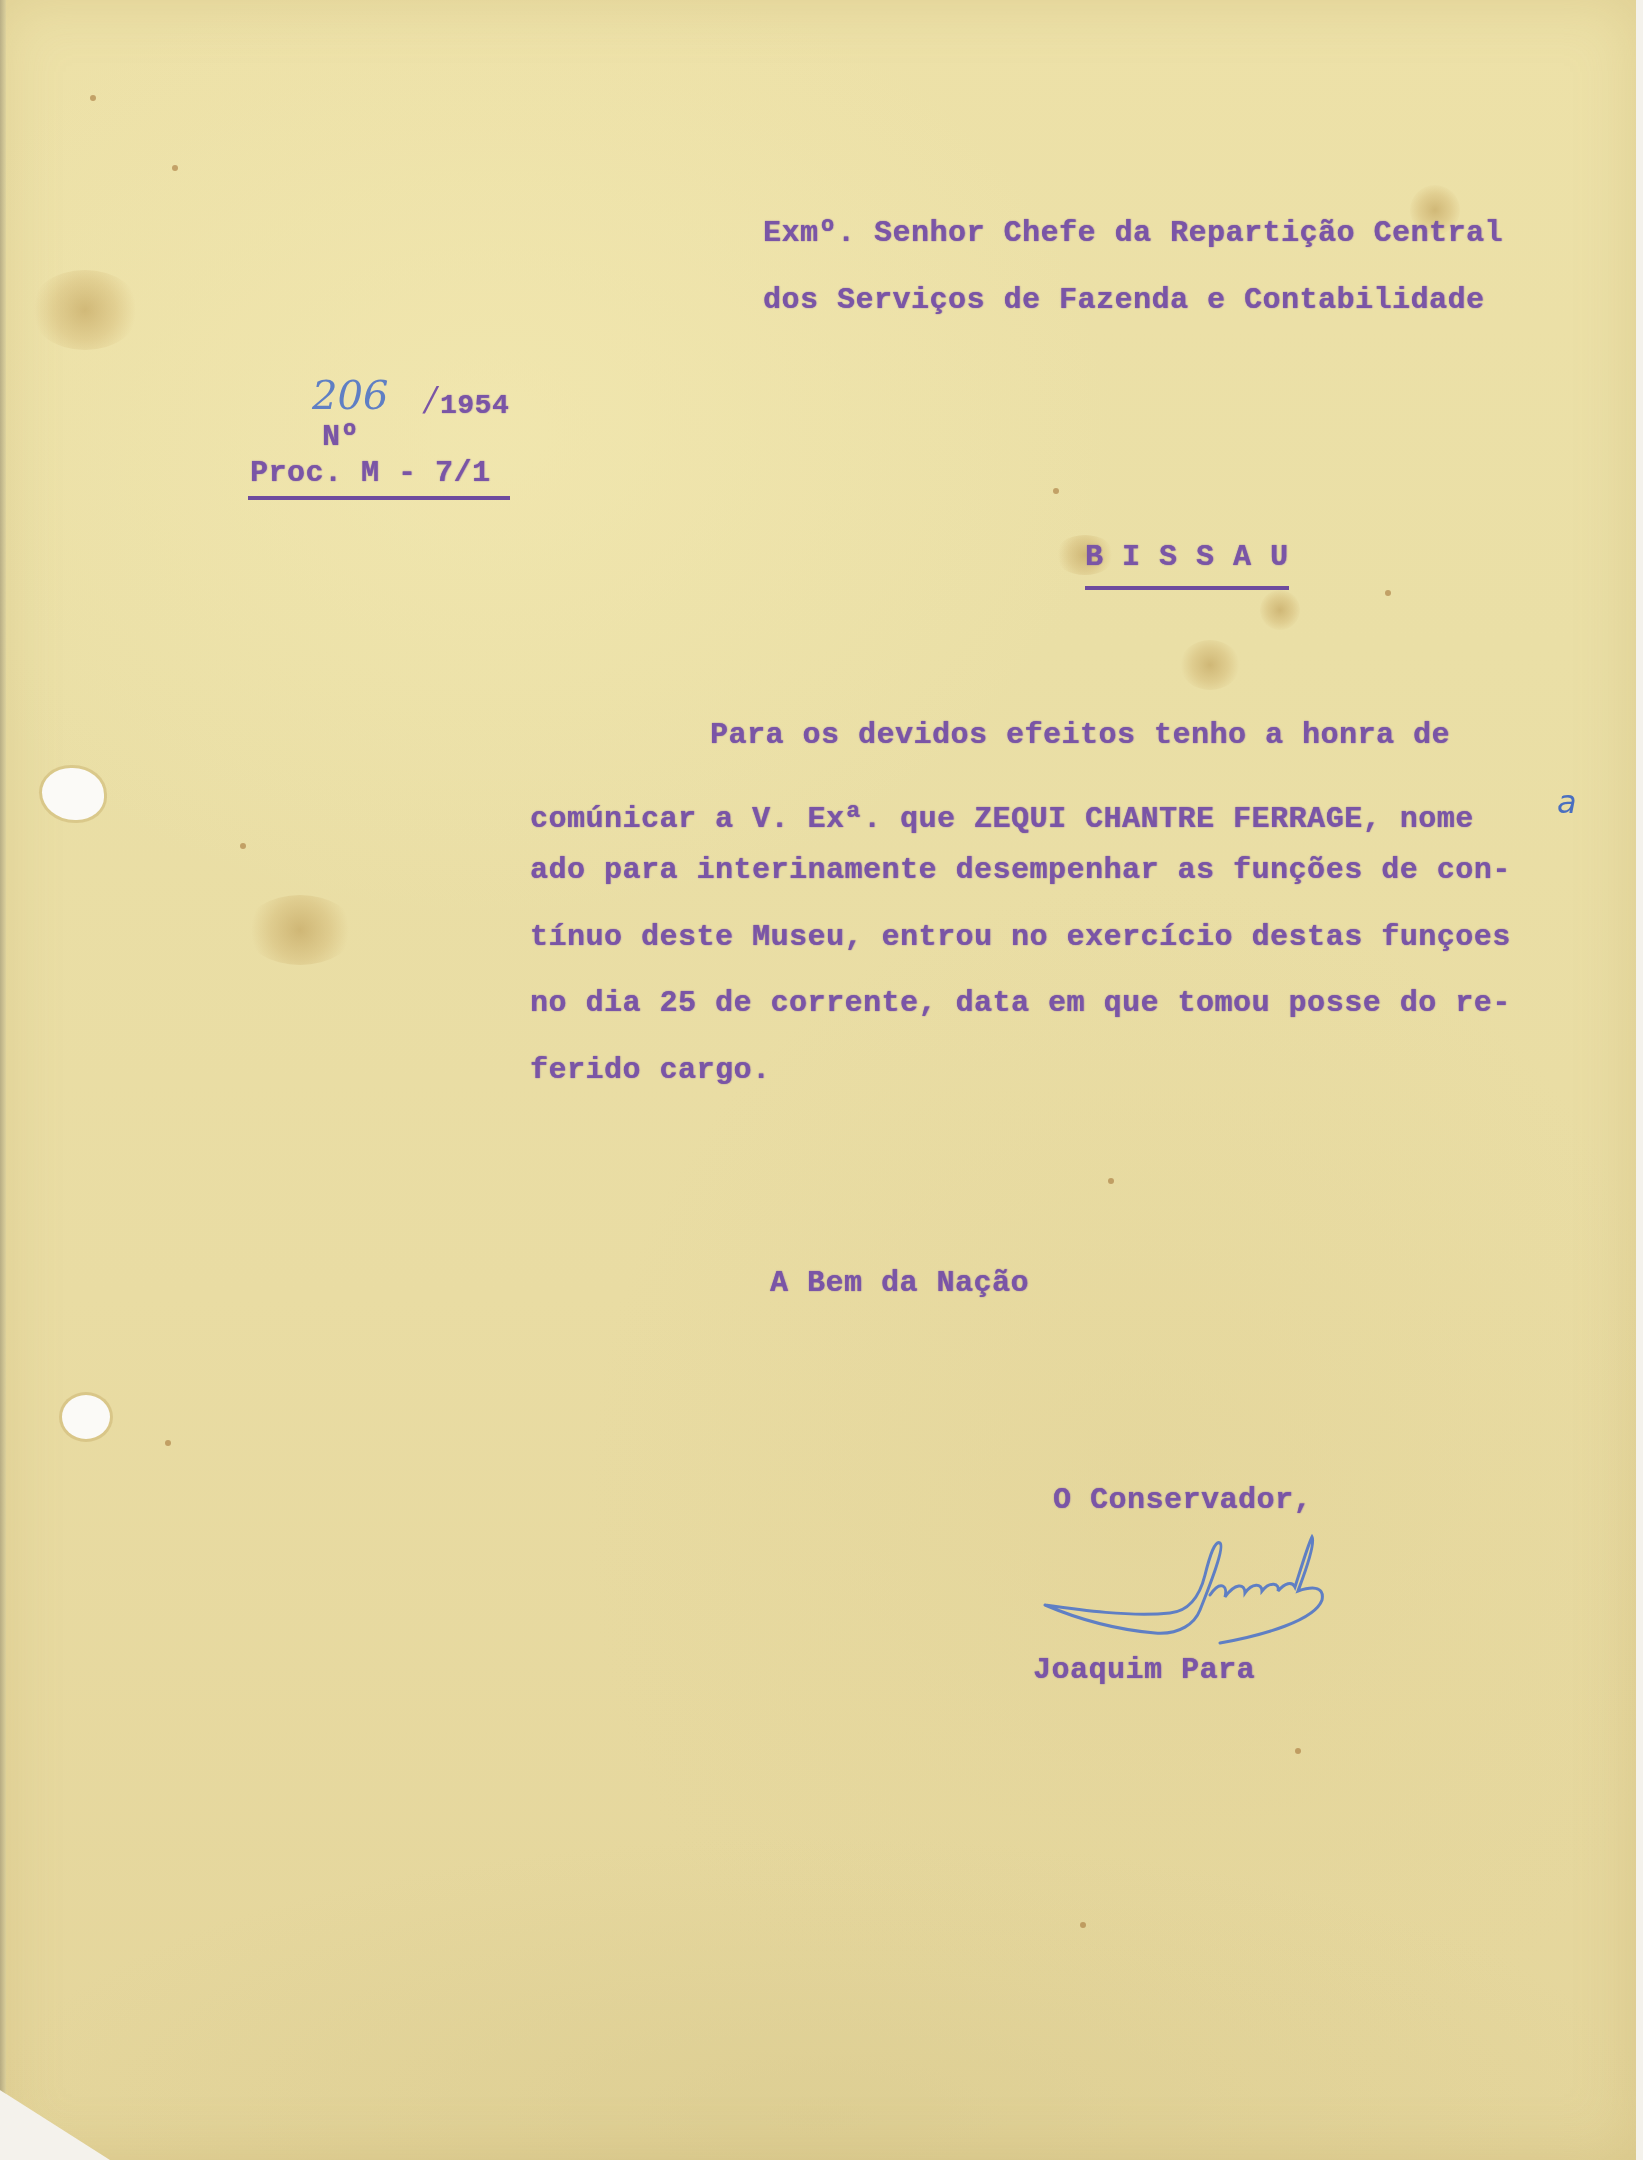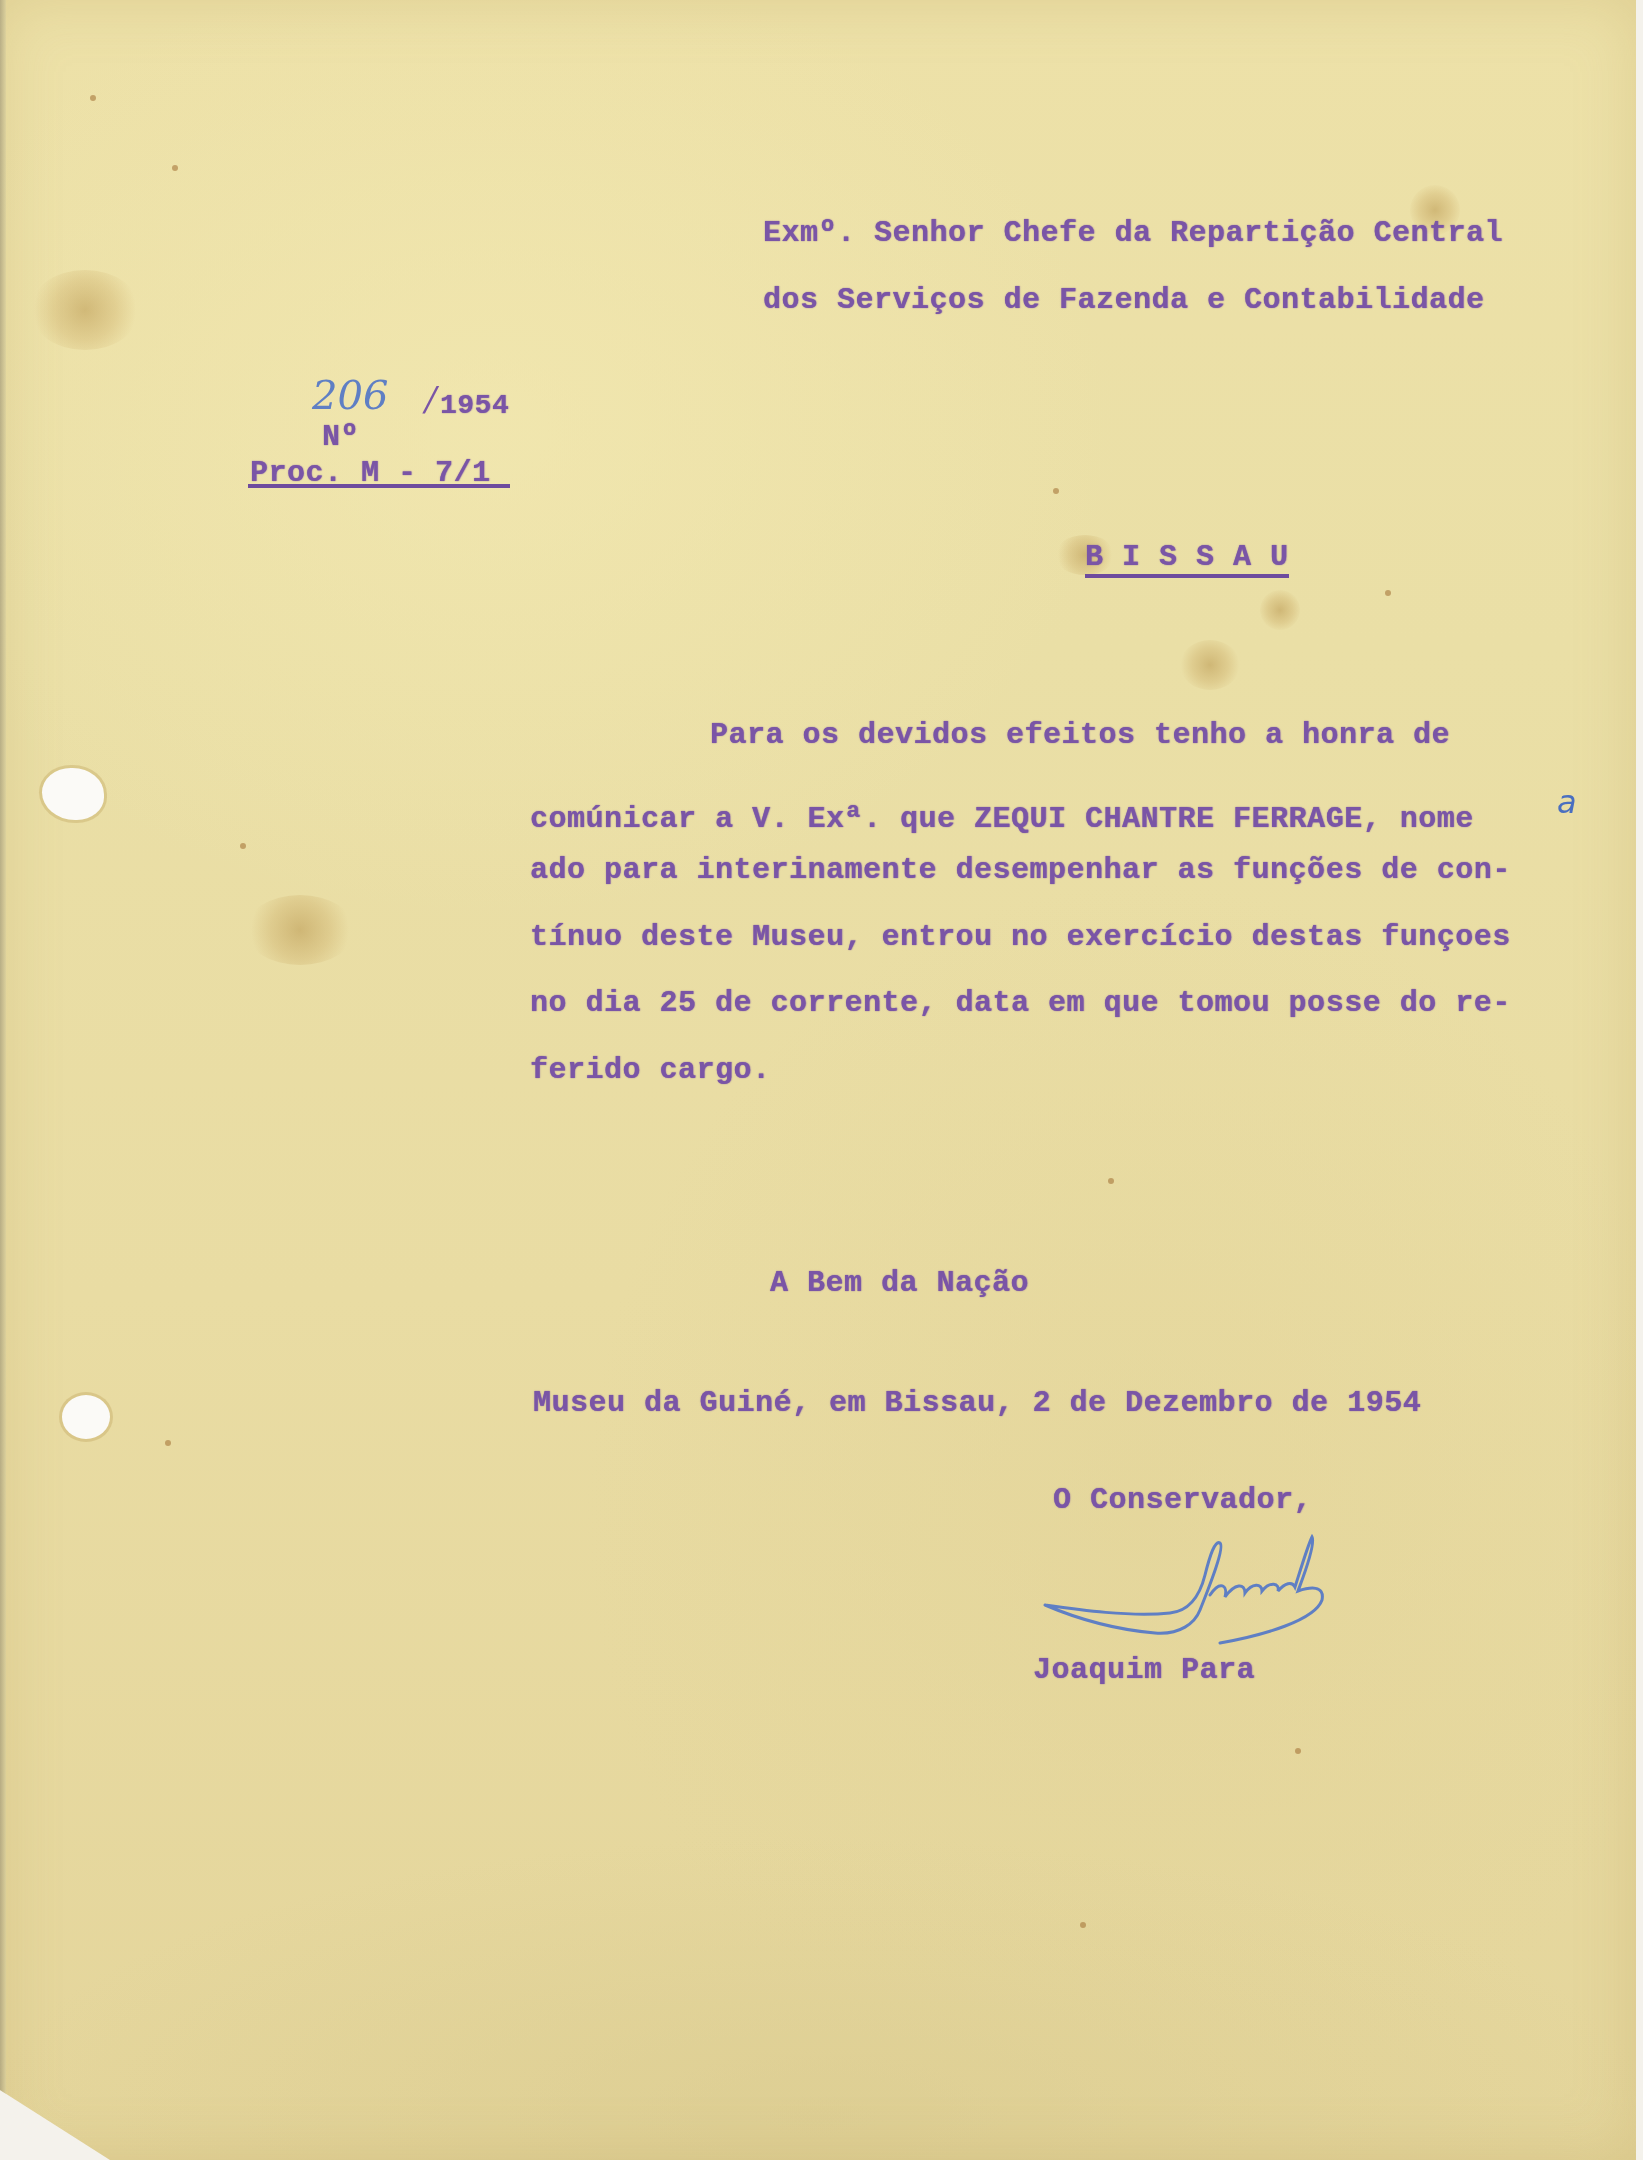--- a/index.html
+++ b/index.html
@@ -54,21 +54,21 @@
       font-weight: bold;
       color: #7a55a6;
       font-size: 30px;
       line-height: 1;
       white-space: pre;
       letter-spacing: 0.5px;
       text-shadow: 0 0 1.2px rgba(110,70,160,0.7), 0.6px 0.4px 1px rgba(120,80,170,0.45);
     }
     .underline {
       border-bottom: 4px solid #6e4b9e;
-      padding-bottom: 2px;
+      padding-bottom: 14px;
     }
     .handwritten {
       position: absolute;
       font-family: "DejaVu Serif", serif;
       font-style: italic;
       color: #5f7fc4;
       font-size: 40px;
       line-height: 1;
     }
     .hand-a {
@@ -119,21 +119,20 @@
 
   <div class="typed" style="left:710px;top:720px;">Para os devidos efeitos tenho a honra de</div>
   <div class="typed" style="left:530px;top:788px;margin-top:16px;">comúnicar a V. Exª. que ZEQUI CHANTRE FERRAGE, nome</div>
   <div class="hand-a" style="left:1557px;top:783px;">a</div>
   <div class="typed" style="left:530px;top:855px;">ado para interinamente desempenhar as funções de con-</div>
   <div class="typed" style="left:530px;top:922px;">tínuo deste Museu, entrou no exercício destas funçoes</div>
   <div class="typed" style="left:530px;top:988px;">no dia 25 de corrente, data em que tomou posse do re-</div>
   <div class="typed" style="left:530px;top:1055px;">ferido cargo.</div>
 
   <div class="typed" style="left:770px;top:1268px;">A Bem da Nação</div>
-  <div class="typed" style="left:533px;top:1388px;">Museu da Guiné, em Bissau, 2 de Dezembro de 1954</div>
 
   <div class="typed" style="left:1053px;top:1485px;">O Conservador,</div>
   <svg style="position:absolute;left:1040px;top:1525px;" width="290" height="120" viewBox="0 0 290 120">
     <path d="M5,80 C40,85 90,92 130,88 C150,86 160,70 165,50 C170,30 175,15 180,18 C185,22 170,60 160,85 C155,98 140,110 115,108 C80,105 40,95 5,80" fill="none" stroke="#5f7fc4" stroke-width="3" stroke-linecap="round"></path>
     <path d="M170,70 C180,55 188,60 185,72 C195,58 205,58 205,68 C212,58 222,58 222,66 C230,56 240,58 238,66 C245,58 252,56 255,62 C262,40 268,20 272,12 C276,20 262,55 258,66 C270,62 285,60 282,75 C275,95 225,110 180,118" fill="none" stroke="#5f7fc4" stroke-width="3" stroke-linecap="round"></path>
   </svg>
   <div class="typed" style="left:1033px;top:1655px;">Joaquim Para</div>
 </div>
 
 </body></html>

